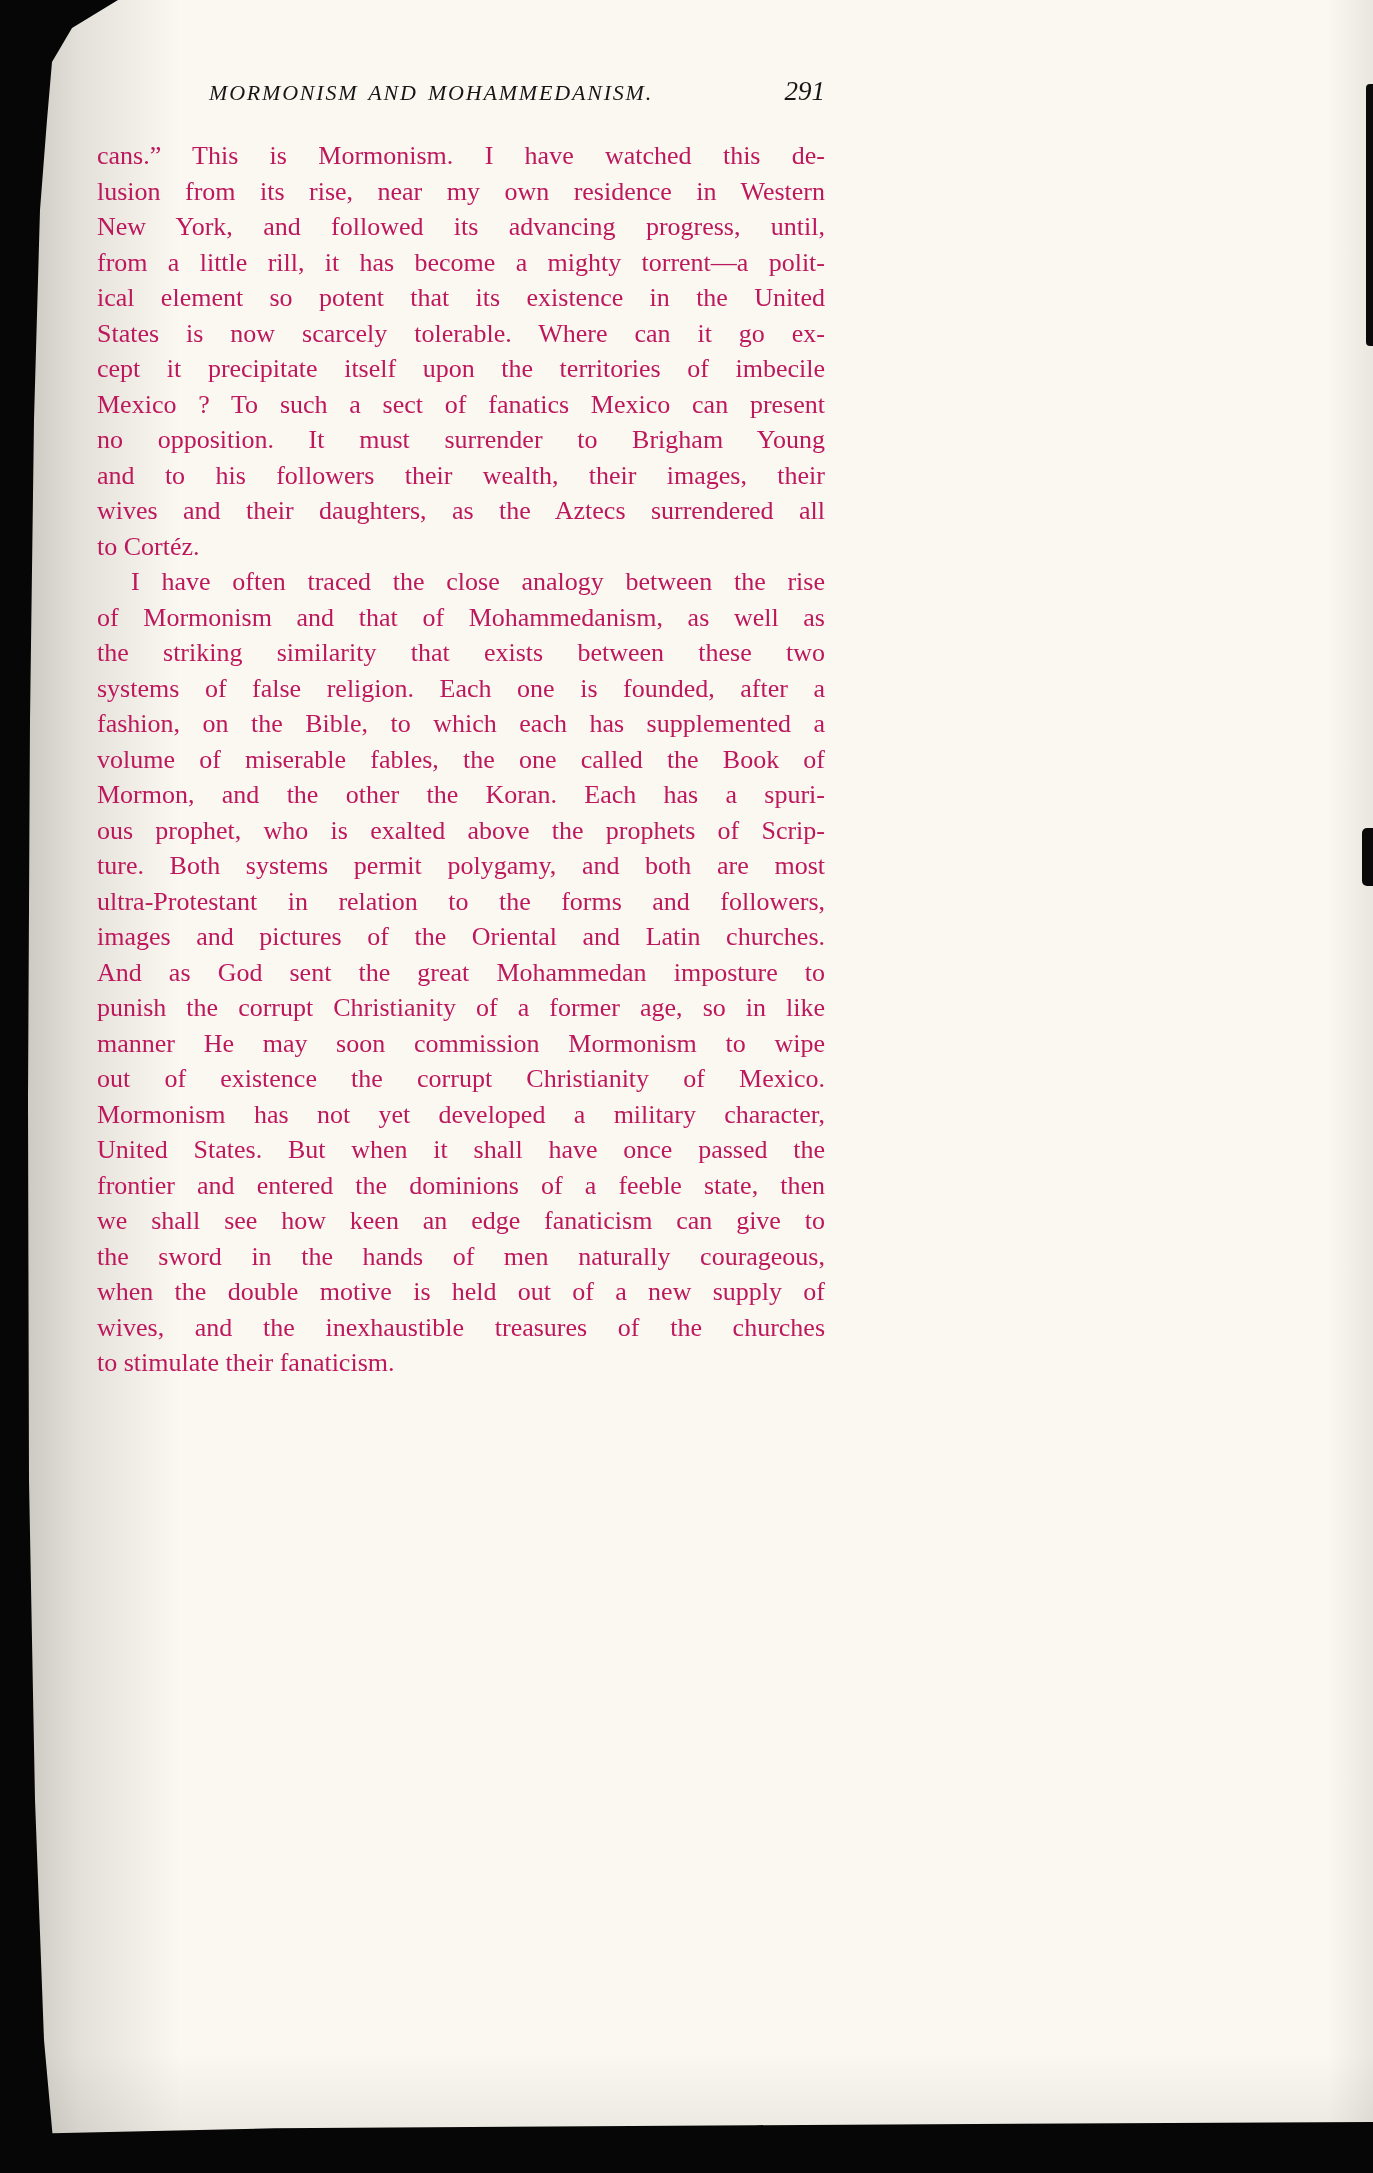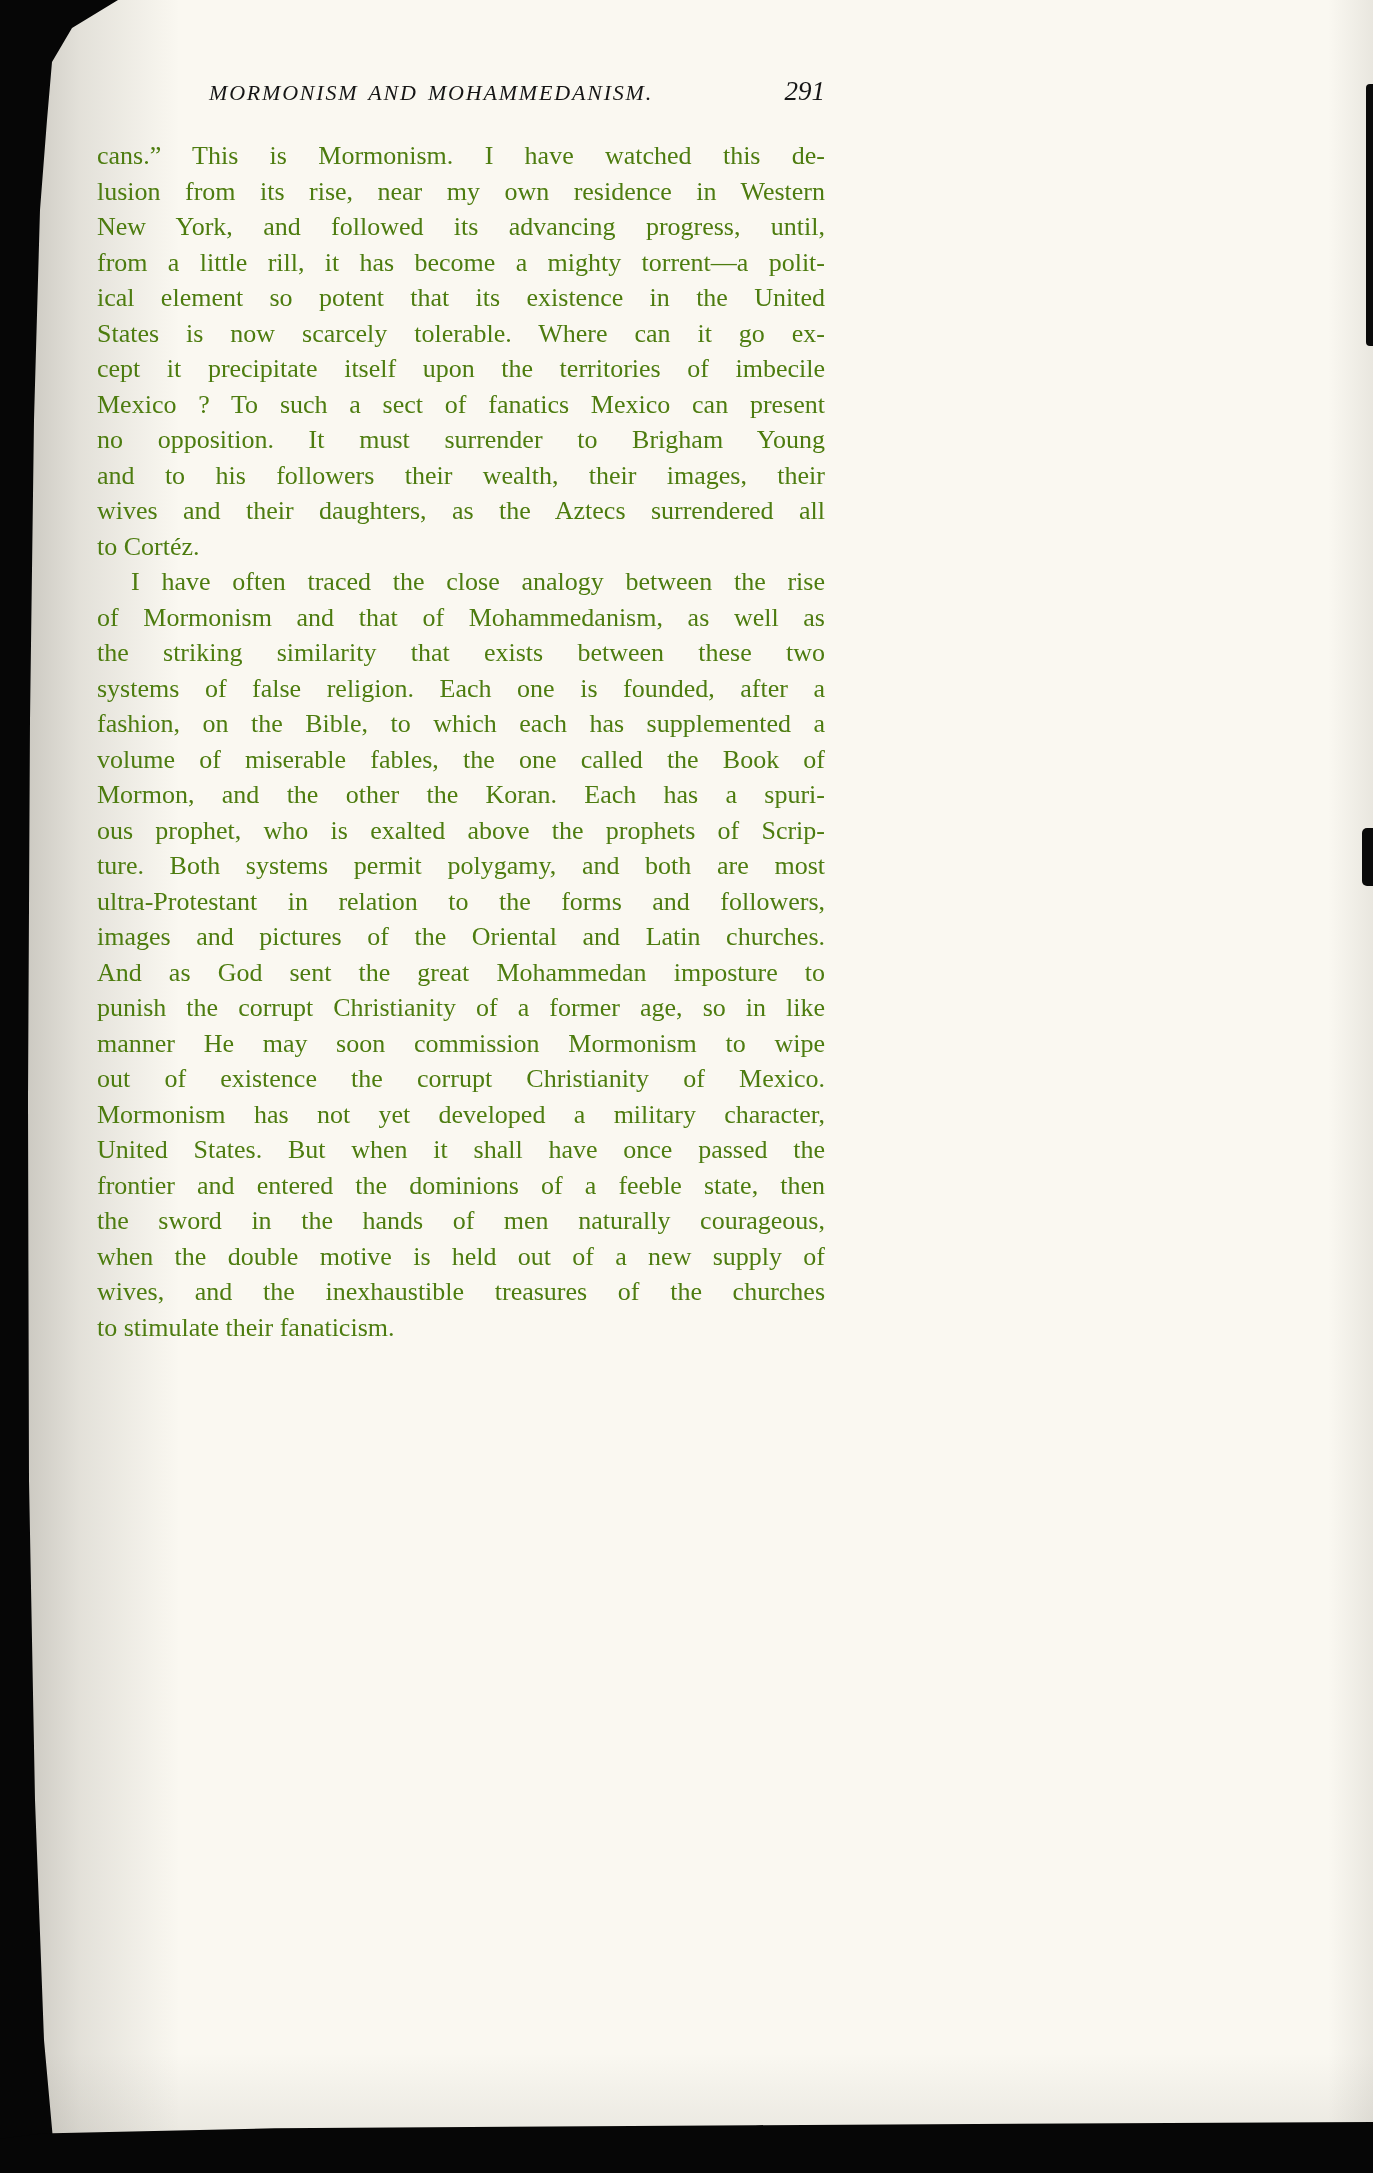--- a/index.html
+++ b/index.html
@@ -81,21 +81,21 @@
   .page-body {
     position: absolute;
     left: 97px; top: 138px;
     width: 728px;
   }
   .line {
     font-size: 26px;
     line-height: 35.5px;
     text-align: justify;
     text-align-last: justify;
-    color: #4d7c0f;
+    color: #be185d;
   }
   .line.last {
     text-align-last: left;
   }
   .line.indent {
     text-indent: 34px;
   }
 </style>
 </head>
 <body>
@@ -136,20 +136,21 @@
         <div class="line">ture. Both systems permit polygamy, and both are most</div>
         <div class="line">ultra-Protestant in relation to the forms and followers,</div>
         <div class="line">images and pictures of the Oriental and Latin churches.</div>
         <div class="line">And as God sent the great Mohammedan imposture to</div>
         <div class="line">punish the corrupt Christianity of a former age, so in like</div>
         <div class="line">manner He may soon commission Mormonism to wipe</div>
         <div class="line">out of existence the corrupt Christianity of Mexico.</div>
         <div class="line">Mormonism has not yet developed a military character,</div>
         <div class="line">United States. But when it shall have once passed the</div>
         <div class="line">frontier and entered the dominions of a feeble state, then</div>
+        <div class="line">we shall see how keen an edge fanaticism can give to</div>
         <div class="line">the sword in the hands of men naturally courageous,</div>
         <div class="line">when the double motive is held out of a new supply of</div>
         <div class="line">wives, and the inexhaustible treasures of the churches</div>
         <div class="line last">to stimulate their fanaticism.</div>
       </div>
     </div>
 
   <div class="edge-left"></div>
   <div class="edge-bottom"></div>
   <div class="edge-right-a"></div>

